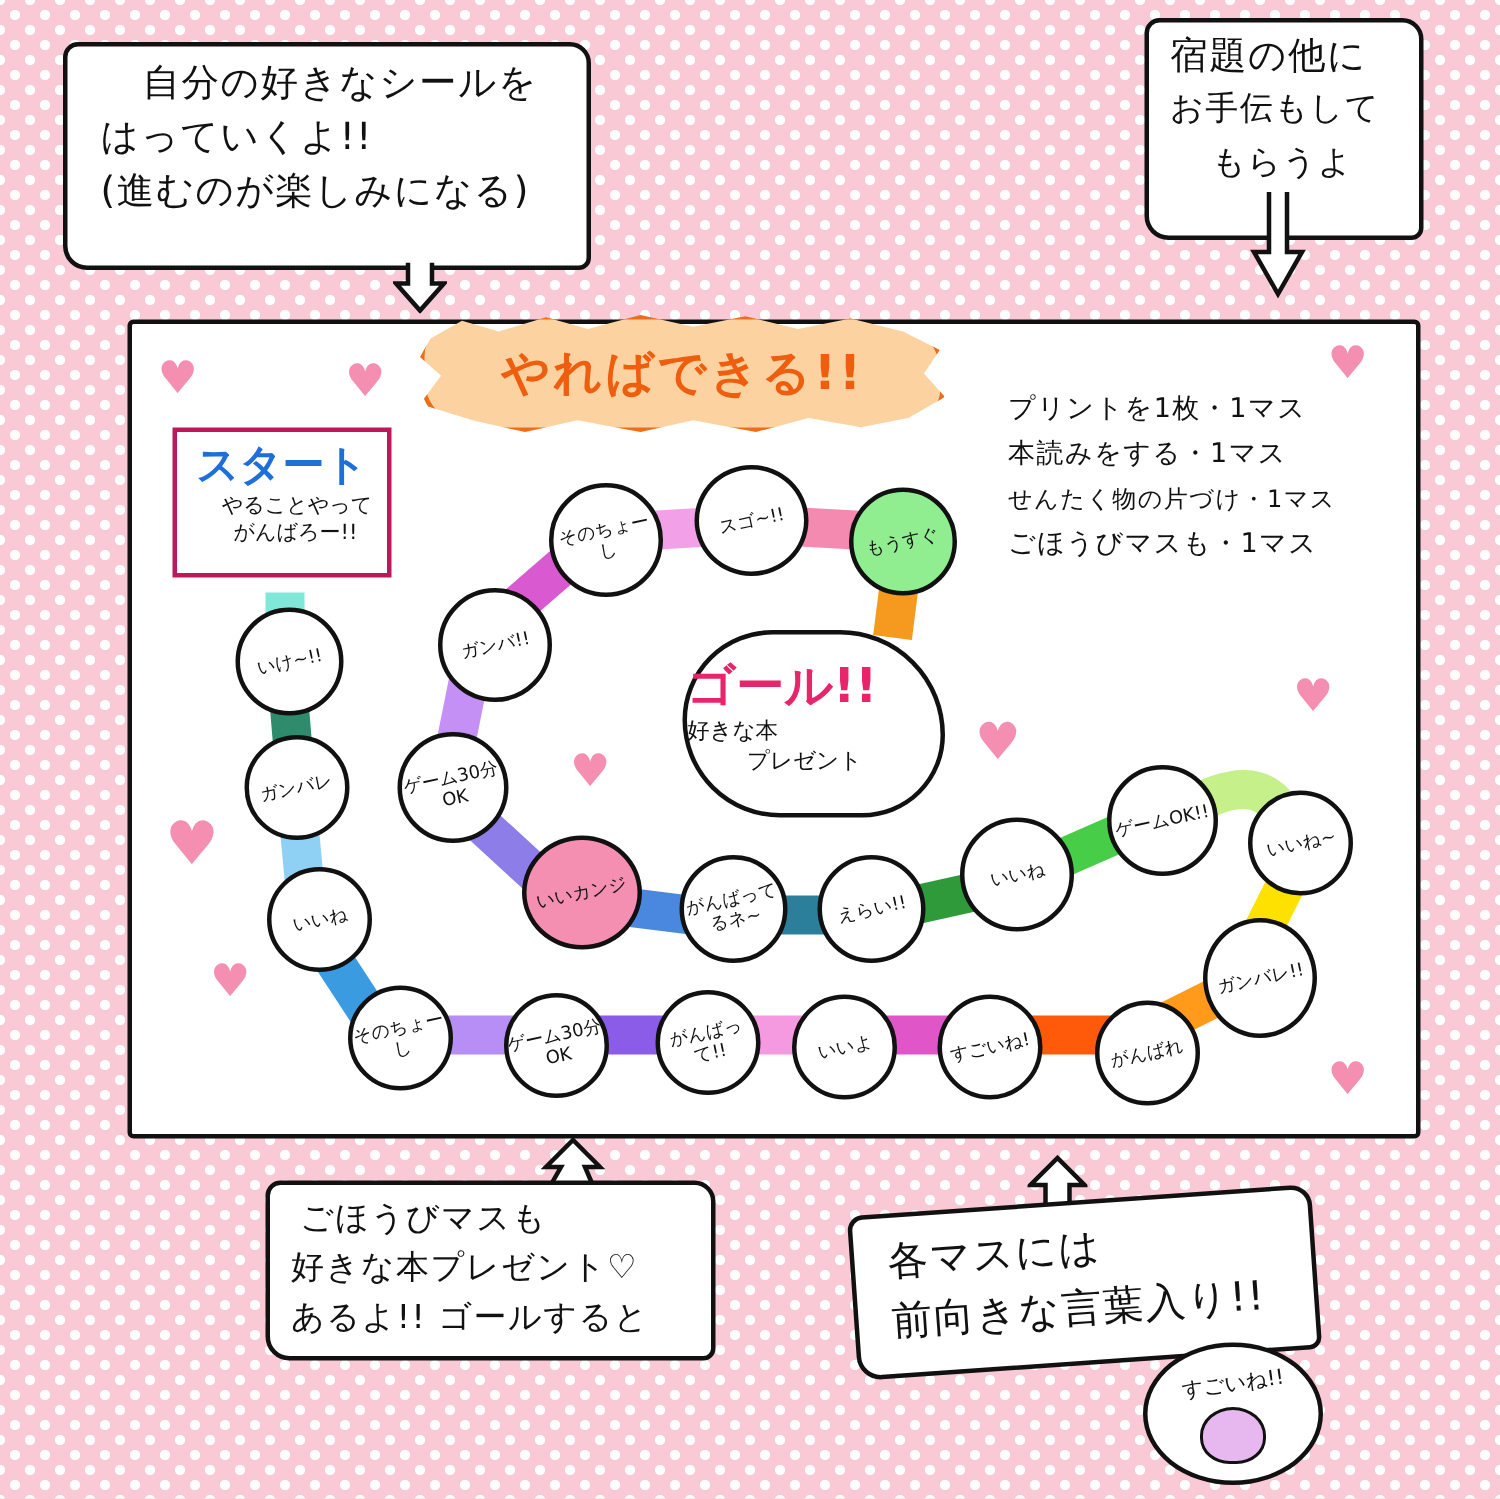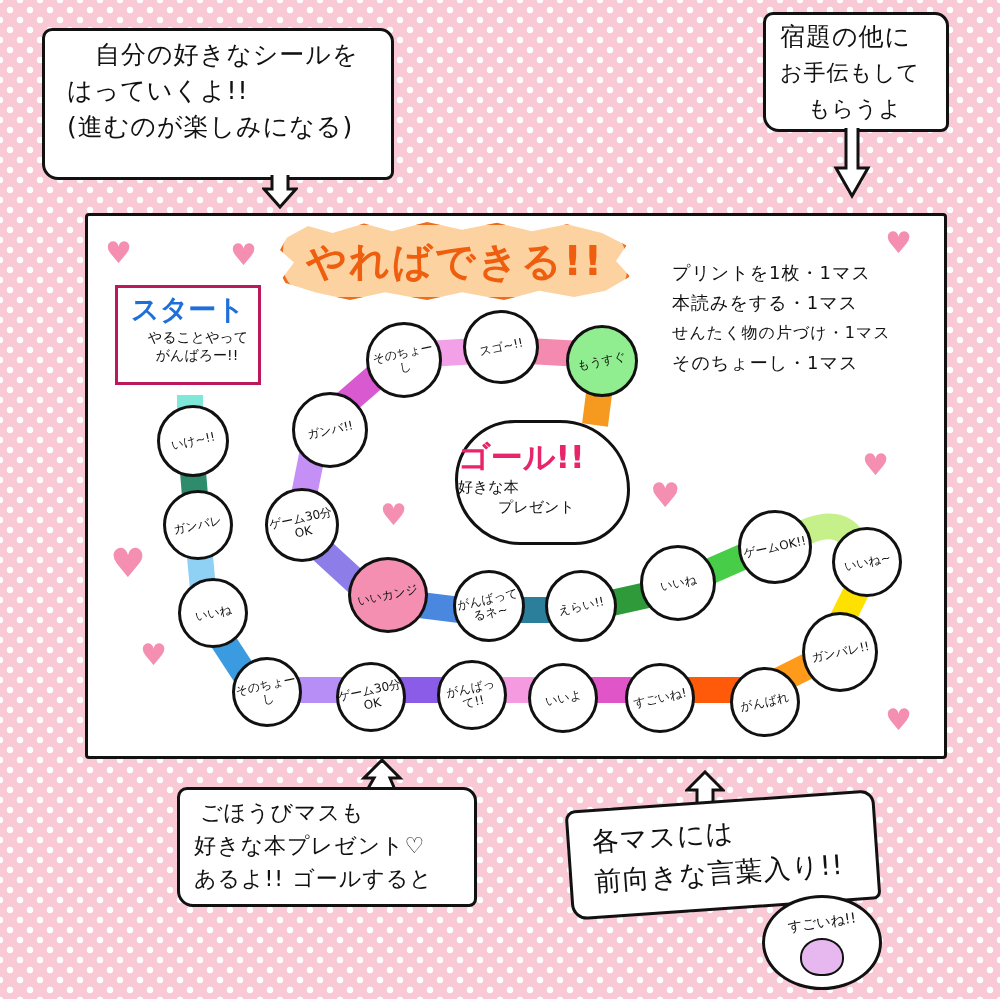--- a/index.html
+++ b/index.html
@@ -11,23 +11,23 @@
   .bubble{position:absolute;background:#fff;border:3px solid #111;border-radius:10px 14px 8px 16px;box-sizing:border-box;
     font-size:25px;line-height:36px;letter-spacing:1px;}
   .bubble .line{display:block;white-space:nowrap;}
   .arrow{position:absolute;width:0;height:0;}
   .board{position:absolute;left:85px;top:213px;width:862px;height:546px;background:#fff;border:3px solid #111;box-sizing:border-box;border-radius:4px;}
   svg.path{position:absolute;left:0;top:0;}
   .sq{position:absolute;width:70px;height:70px;border:3px solid #111;border-radius:50%;background:#fff;box-sizing:border-box;
     display:flex;align-items:center;justify-content:center;text-align:center;font-size:12px;line-height:14px;overflow:hidden;}
   .sq span{display:block;transform:rotate(-12deg);}
   .heart{position:absolute;color:#f48fb1;font-size:30px;line-height:30px;}
-  .title-burst{position:absolute;left:280px;top:222px;width:350px;height:78px;background:#fcd3a0;border:3px solid #ef6c1a;
+  .title-burst{position:absolute;left:280px;top:210px;width:350px;height:78px;background:#fcd3a0;border:3px solid #ef6c1a;
     border-radius:28px 40px 30px 36px;box-sizing:border-box;display:flex;align-items:center;justify-content:center;
-    color:#ef5e0f;font-size:40px;font-weight:bold;letter-spacing:2px;
+    color:#ef5e0f;font-size:32px;font-weight:bold;letter-spacing:2px;
     clip-path:polygon(2% 20%,8% 5%,15% 14%,24% 2%,32% 12%,42% 0%,52% 10%,62% 1%,72% 12%,82% 3%,92% 14%,99% 30%,96% 50%,100% 70%,93% 88%,84% 96%,74% 88%,64% 100%,52% 90%,42% 100%,30% 90%,20% 100%,10% 90%,0% 76%,4% 52%,0% 36%);}
   .start-sign{position:absolute;left:115px;top:285px;width:146px;height:100px;background:#fff;border:3px solid #be185d;box-sizing:border-box;text-align:center;}
   .start-sign .st{color:#1e6fd9;font-size:28px;font-weight:bold;line-height:36px;margin-top:4px;}
   .start-sign .sub{font-size:14px;line-height:18px;padding-left:20px;}
   .rules{position:absolute;left:672px;top:238px;font-size:18px;line-height:30px;font-weight:normal;letter-spacing:1px;margin-top:20px;}
   .rules div{white-space:nowrap;}
   .goal{position:absolute;left:455px;top:420px;width:175px;height:125px;background:#ffffff;border:3px solid #111;border-radius:60px 70px 55px 65px;
     box-sizing:border-box;text-align:left;}
   .goal .gt{color:#e8246a;font-size:32px;font-weight:bold;line-height:40px;margin-top:14px;}
   .goal .gs{font-size:15px;line-height:20px;}
@@ -38,21 +38,21 @@
 
 <div class="bubble" style="left:42px;top:28px;width:352px;height:152px;padding:6px 10px 0 22px;">
   <span class="line" style="padding-left:28px;">自分の好きなシールを</span>
   <span class="line">はっていくよ!!</span>
   <span class="line">(進むのが楽しみになる)</span>
 </div>
 <svg class="arrow" style="left:262px;top:175px;width:36px;height:34px;position:absolute;">
   <path d="M10 0 L10 14 L2 14 L18 32 L34 14 L26 14 L26 0" fill="#fff" stroke="#111" stroke-width="3"></path>
 </svg>
 
-<div class="bubble" style="left:763px;top:12px;width:186px;height:120px;padding:4px 6px 0 14px;">
+<div class="bubble" style="left:763px;top:12px;width:186px;height:148px;padding:4px 6px 0 14px;">
   <span class="line">宿題の他に</span>
   <span class="line" style="font-size:22px;">お手伝もして</span>
   <span class="line" style="padding-left:28px;font-size:22px;">もらうよ</span>
 </div>
 <svg class="arrow" style="left:832px;top:128px;width:40px;height:72px;position:absolute;">
   <path d="M14 0 L14 40 L4 40 L20 68 L36 40 L26 40 L26 0" fill="#fff" stroke="#111" stroke-width="3"></path>
 </svg>
 
 <div class="board"></div>
 
@@ -98,21 +98,21 @@
 <div class="start-sign">
   <div class="st">スタート</div>
   <div class="sub">やることやって</div>
   <div class="sub" style="padding-left:18px;">がんばろー!!</div>
 </div>
 
 <div class="rules">
   <div>プリントを1枚・1マス</div>
   <div>本読みをする・1マス</div>
   <div style="font-size:16px;">せんたく物の片づけ・1マス</div>
-  <div>そのちょーし・1マス</div>
+  <div>ごほうびマスも・1マス</div>
 </div>
 
 <div class="goal">
   <div class="gt">ゴール!!</div>
   <div class="gs">好きな本</div>
   <div class="gs" style="padding-left:40px;">プレゼント</div>
 </div>
 
 <div class="sq" style="left:157px;top:405px;width:72px;height:72px;">
     <span>いけ~!!</span>

